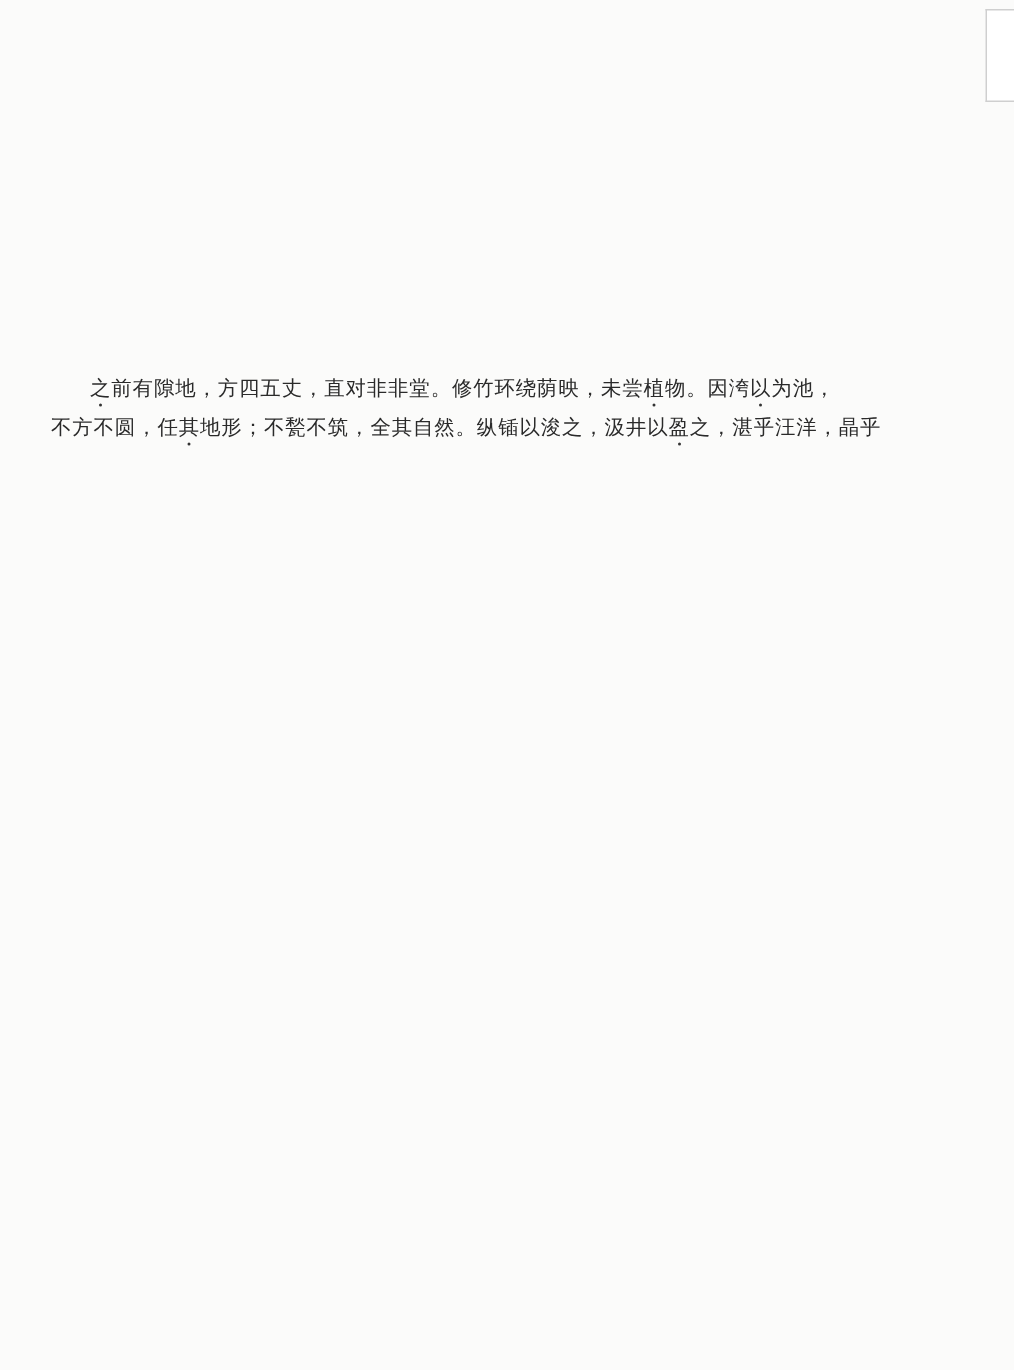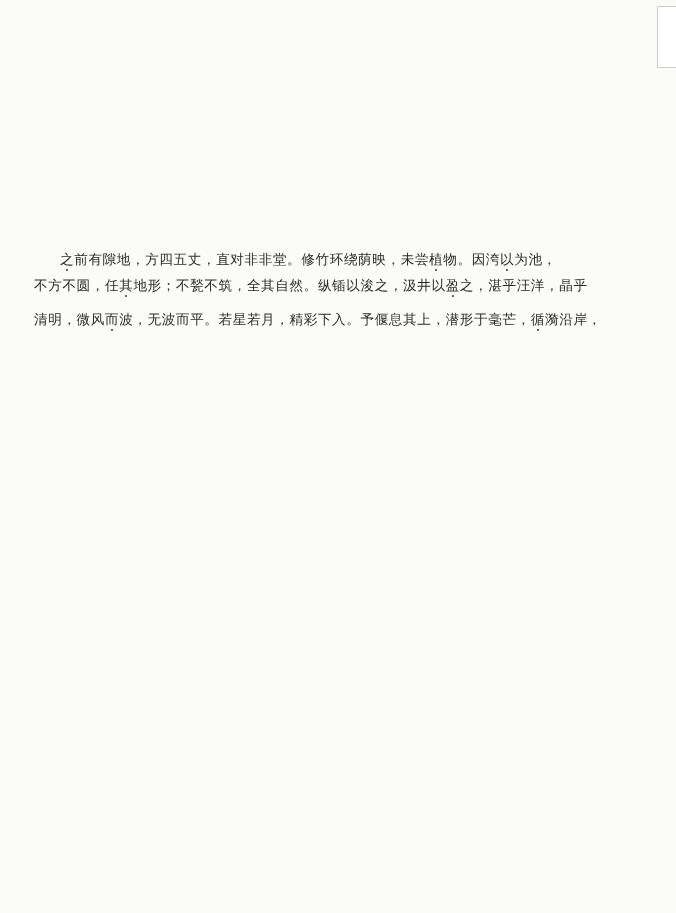--- a/index.html
+++ b/index.html
@@ -48,23 +48,20 @@
   <div class="line ind q" style="top:181px"></div>
   <div class="line center title" style="top:204px"></div>
   <div class="line center author" style="top:226px"></div>
 
   <div class="line ind" style="top:250px">
     <span></span><sup></sup><span class="dot">之</span><span>前有隙地，方四五丈，直对非非堂</span><sup></sup><span>。修竹环绕荫映，未尝</span><span class="dot">植</span><span>物。因洿</span><sup></sup><span class="dot">以</span><span>为池，</span>
   </div>
   <div class="line" style="top:276px">
     <span>不方不圆，任</span><span class="dot">其</span><span>地形；不甃不筑</span><sup></sup><span>，全其自然。纵锸</span><sup></sup><span>以浚之，汲井以</span><span class="dot">盈</span><span>之，湛乎汪洋，晶乎</span>
   </div>
-  <div class="line" style="top:310px">
-    <span>清明，微风</span><span class="dot">而</span><span>波，无波而平。若星若月，精彩下入。予偃息</span><sup></sup><span>其上，潜形于毫芒</span><sup></sup><span>，</span><span class="dot">循</span><span>漪沿岸，</span>
-  </div>
   <div class="line" style="top:340px">
     <span></span><sup></sup><span></span>
   </div>
 
   <div class="line ind" style="top:368px">
     <span></span><sup></sup><span></span>
   </div>
   <div class="line" style="top:398px">
     <span></span><sup></sup><span></span><span class="ul"></span>
   </div>

